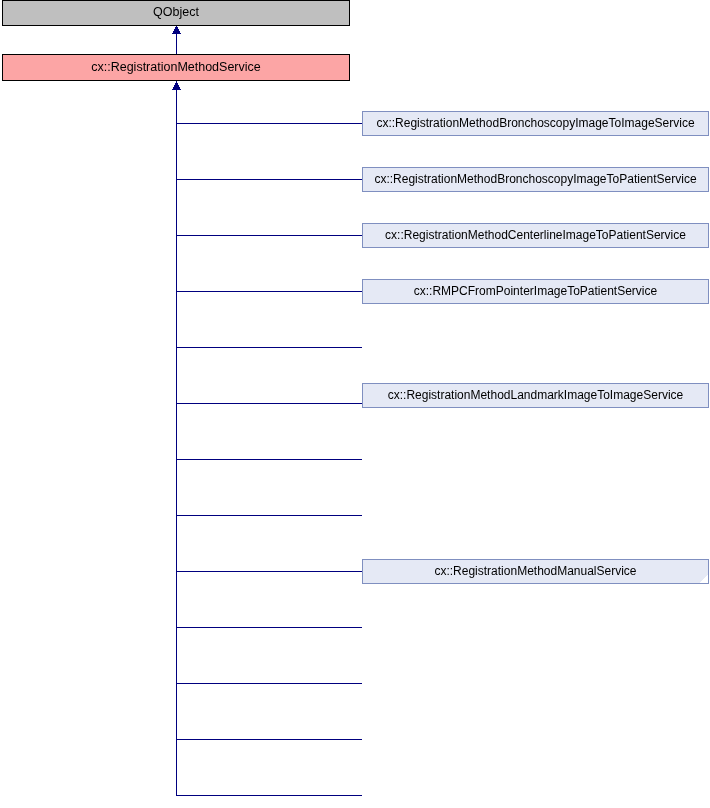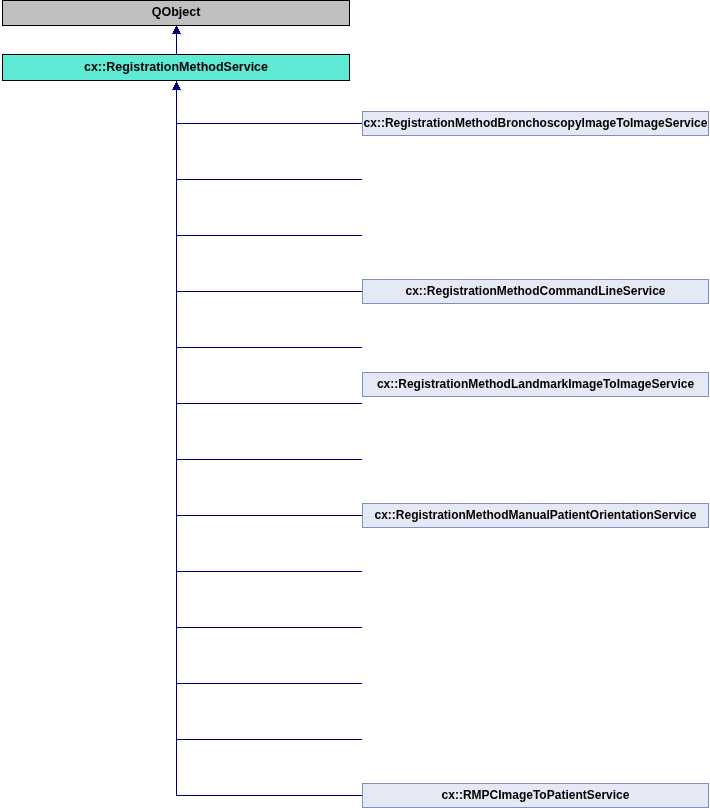--- a/index.html
+++ b/index.html
@@ -34,21 +34,20 @@
   .node {
     position: absolute;
     box-sizing: border-box;
     display: flex;
     align-items: center;
     justify-content: center;
     text-align: center;
     white-space: nowrap;
     overflow: hidden;
     line-height: 1.1;
-    font-weight: bold;
   }
 
   .node .label {
     display: block;
     width: 100%;
     text-align: center;
   }
 
   
   .node.root {
@@ -61,21 +60,21 @@
     color: #000000;
     font-size: 12.5px;
   }
 
   
   .node.mid {
     left: 2px;
     top: 54px;
     width: 348px;
     height: 27px;
-    background: #5eead4;
+    background: #fca5a5;
     border: 1px solid #000000;
     color: #000000;
     font-size: 12.5px;
   }
 
   
   .node.leaf {
     left: 362px;
     width: 347px;
     height: 25px;
@@ -150,37 +149,40 @@
   </div>
 
   <div class="node mid">
     <span class="label">cx::RegistrationMethodService</span>
   </div>
 
   <div class="node leaf" style="top:111px">
     <span class="label">cx::RegistrationMethodBronchoscopyImageToImageService</span>
   </div>
 
+  <div class="node leaf" style="top:167px">
+    <span class="label">cx::RegistrationMethodBronchoscopyImageToPatientService</span>
+  </div>
 
+  <div class="node leaf" style="top:223px">
+    <span class="label">cx::RegistrationMethodCenterlineImageToPatientService</span>
+  </div>
 
   <div class="node leaf" style="top:279px">
-    <span class="label">cx::RegistrationMethodCommandLineService</span>
+    <span class="label">cx::RMPCFromPointerImageToPatientService</span>
   </div>
 
 
-  <div class="node leaf" style="top:372px">
+  <div class="node leaf" style="top:383px">
     <span class="label">cx::RegistrationMethodLandmarkImageToImageService</span>
   </div>
 
 
-  <div class="node leaf" style="top:503px">
-    <span class="label">cx::RegistrationMethodManualPatientOrientationService</span>
+
+  <div class="node leaf folded" style="top:559px">
+    <span class="label">cx::RegistrationMethodManualService</span>
   </div>
 
 
 
 
 
-  <div class="node leaf" style="top:783px">
-    <span class="label">cx::RMPCImageToPatientService</span>
-  </div>
-
 </div>
 
 </body></html>

